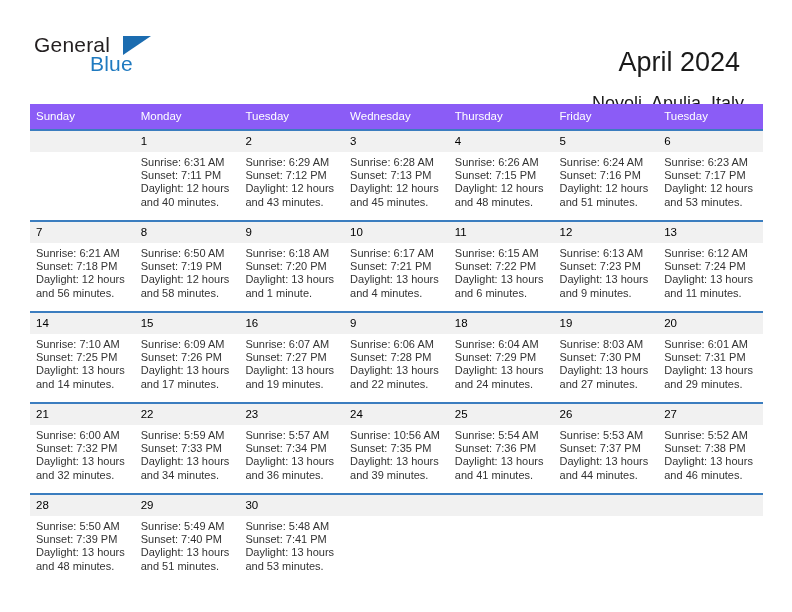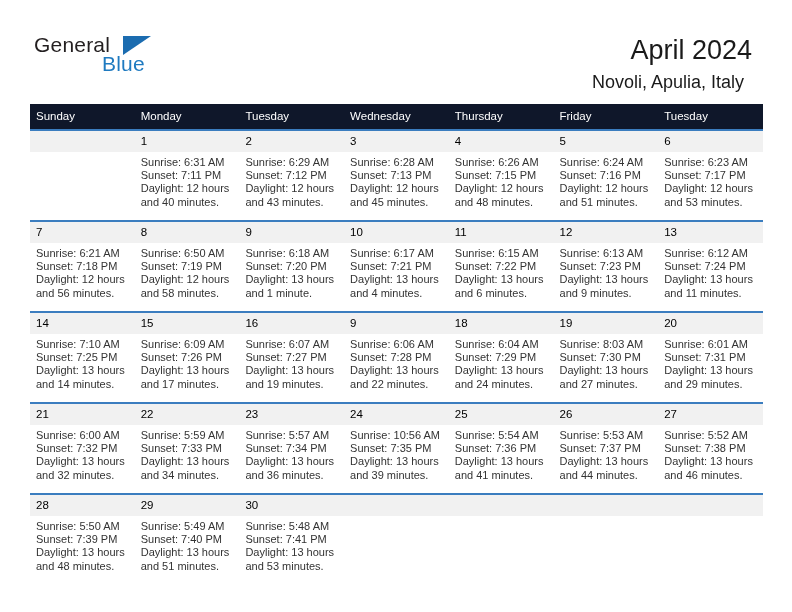--- a/index.html
+++ b/index.html
@@ -46,21 +46,20 @@
     line-height: 23px;
   }
   .logo-blue {
     position: absolute;
     left: 56px;
     top: 19px;
     font-size: 21px;
     letter-spacing: 0.2px;
     color: #1f7ac0;
     line-height: 23px;
-    margin-left: 12px;
   }
   .logo-triangle {
     position: absolute;
     left: 89px;
     top: 3px;
     width: 0;
     height: 0;
     border-left: 28px solid #1b6cb0;
     border-bottom: 19px solid transparent;
   }
@@ -69,21 +68,21 @@
     position: absolute;
     right: 36px;
     top: 31px;
     text-align: right;
   }
   .cal-title {
     font-size: 27px;
     color: #1a1a1a;
     line-height: 31px;
     font-weight: normal;
-    margin: 4px;
+    margin: 16px;
     white-space: nowrap;
     text-align: right;
   }
   .cal-subtitle {
     font-size: 18px;
     color: #1a1a1a;
     line-height: 18px;
     margin: 7px 12px 0 0;
     font-weight: normal;
     white-space: nowrap;
@@ -92,21 +91,21 @@
   
   .calendar {
     position: absolute;
     left: 30px;
     top: 104px;
     width: 733px;
     border-collapse: collapse;
     table-layout: fixed;
   }
   .calendar th {
-    background: #0f172a;
+    background: #8b5cf6;
     color: #ffffff;
     font-size: 11.5px;
     font-weight: normal;
     text-align: left;
     padding: 5px 0 6px 6px;
     line-height: 14px;
     border: none;
   }
   .calendar td {
     vertical-align: top;

